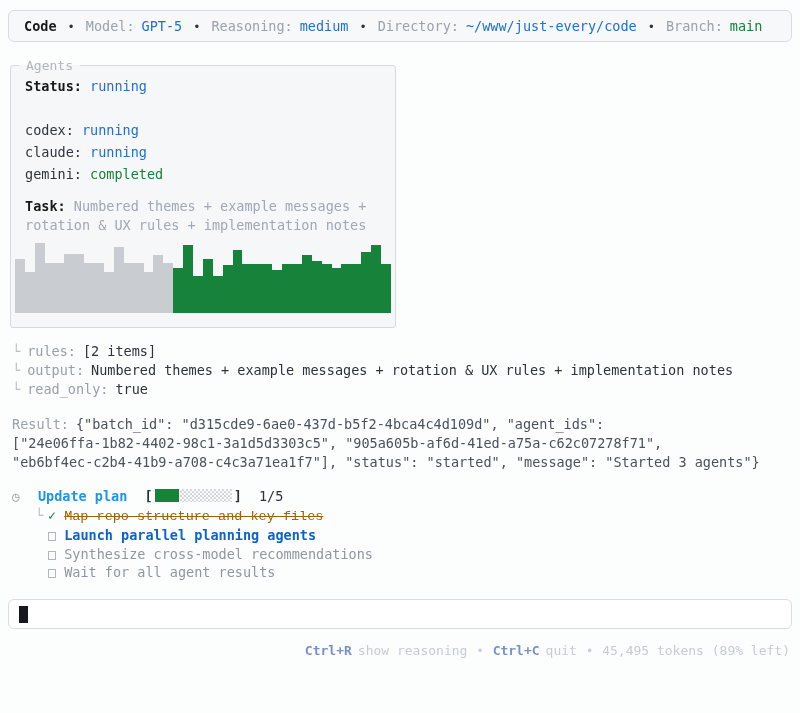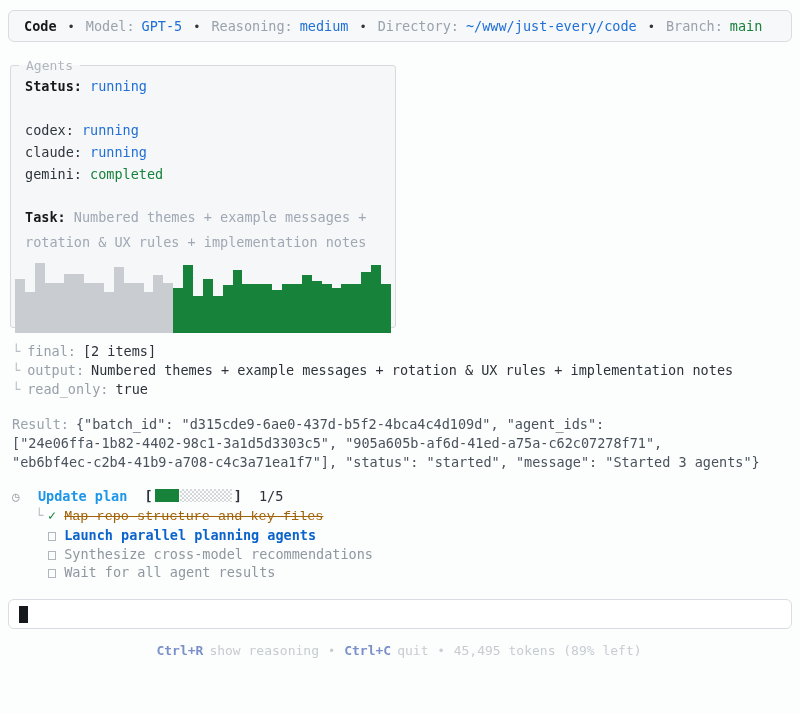--- a/index.html
+++ b/index.html
@@ -32,21 +32,21 @@
   fieldset.panel legend {
     color:#b0b6bd; padding:0 7px; margin-left:8px; font-size:13px;
   }
   .panel-text { padding:2px 14px 0 14px; }
   .prow { line-height:22px; }
   .status-row { margin-bottom:22px; }
   .bold { font-weight:bold; color:#17191c; }
   .st-running { color:#1f6fd6; }
   .st-completed { color:#17823a; }
   .aname { color:#2f353c; }
-  .task { margin-top:20px; line-height:25px; color:#9fa8b4; }
+  .task { margin-top:12px; line-height:19px; color:#9fa8b4; }
   .task .bold { color:#17191c; }
   .bars { display:flex; align-items:flex-end; height:72px; margin:6px 4px 0 4px; }
   .bar { flex:1 1 0; }
 
   
   .params { margin:14px 0 0 12px; line-height:19px; }
   .connector { color:#b9bfc6; margin-right:7px; }
   .pkey { color:#98a0a9; margin-right:7px; }
   .pval { color:#2d333a; }
 
@@ -80,21 +80,21 @@
   .item-label.pending { color:#8f979f; }
 
   
   .composer {
     margin:17px 8px 0 8px; height:30px; position:relative;
     border:1px solid #d9dde1; border-radius:6px; background:#ffffff;
   }
   .cursor { position:absolute; left:10px; top:6px; width:9px; height:17px; background:#16181b; }
 
   
-  .footer { margin:14px 10px 0 8px; text-align:center; font-size:13px; color:#c7ccd2; white-space:nowrap; }
+  .footer { margin:14px 10px 0 8px; text-align:right; font-size:13px; color:#c7ccd2; white-space:nowrap; }
   .fkey { color:#7b90cb; font-weight:bold; }
   .faction { color:#c7ccd2; margin-left:6px; }
   .fdot { color:#c9ced4; margin:0 9px; font-size:12px; }
 </style>
 </head>
 <body>
 
 <div class="topbar">
   <span class="app-title">Code</span>
   <span id="topbar-items"><span class="hdot">•</span><span class="hlabel">Model:</span><span class="hval blue">GPT-5</span><span class="hdot">•</span><span class="hlabel">Reasoning:</span><span class="hval blue">medium</span><span class="hdot">•</span><span class="hlabel">Directory:</span><span class="hval blue">~/www/just-every/code</span><span class="hdot">•</span><span class="hlabel">Branch:</span><span class="hval green">main</span></span>
@@ -153,21 +153,21 @@
       <div class="bar" style="height: 62%; background: rgb(23, 130, 58);"></div>
       <div class="bar" style="height: 68%; background: rgb(23, 130, 58);"></div>
       <div class="bar" style="height: 68%; background: rgb(23, 130, 58);"></div>
       <div class="bar" style="height: 85%; background: rgb(23, 130, 58);"></div>
       <div class="bar" style="height: 95%; background: rgb(23, 130, 58);"></div>
       <div class="bar" style="height: 68%; background: rgb(23, 130, 58);"></div>
     </div>
 </fieldset>
 
 <div class="params" id="params">
-    <div class="trow"><span class="connector">└</span><span class="pkey">final:</span><span class="pval">[2 items]</span></div>
+    <div class="trow"><span class="connector">└</span><span class="pkey">rules:</span><span class="pval">[2 items]</span></div>
     <div class="trow"><span class="connector">└</span><span class="pkey">output:</span><span class="pval">Numbered themes + example messages + rotation &amp; UX rules + implementation notes</span></div>
     <div class="trow"><span class="connector">└</span><span class="pkey">read_only:</span><span class="pval">true</span></div>
   </div>
 
 <div class="result">
   <span class="result-label">Result:</span><span id="result-lines">{"batch_id": "d315cde9-6ae0-437d-b5f2-4bca4c4d109d", "agent_ids":<br>["24e06ffa-1b82-4402-98c1-3a1d5d3303c5", "905a605b-af6d-41ed-a75a-c62c07278f71",<br>"eb6bf4ec-c2b4-41b9-a708-c4c3a71ea1f7"], "status": "started", "message": "Started 3 agents"}</span>
 </div>
 
 <div class="plan">
   <div class="plan-head">

